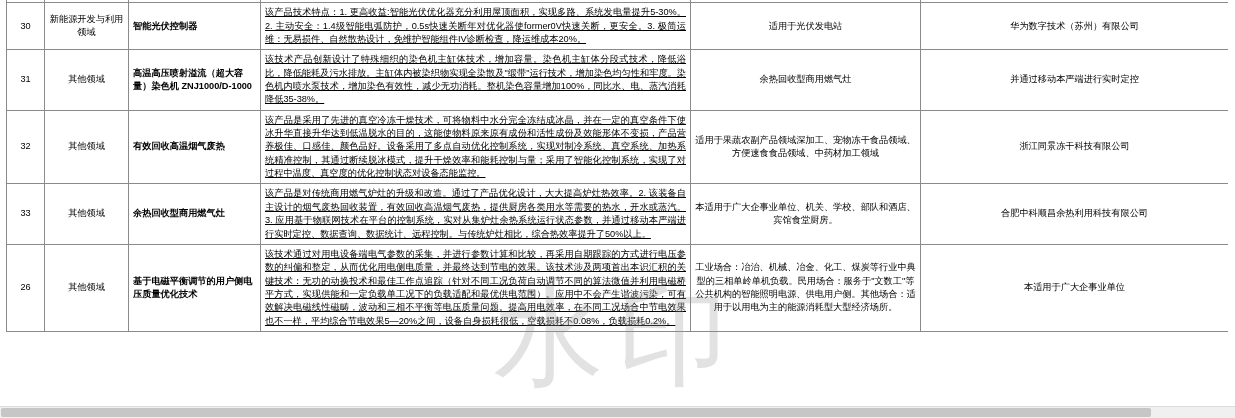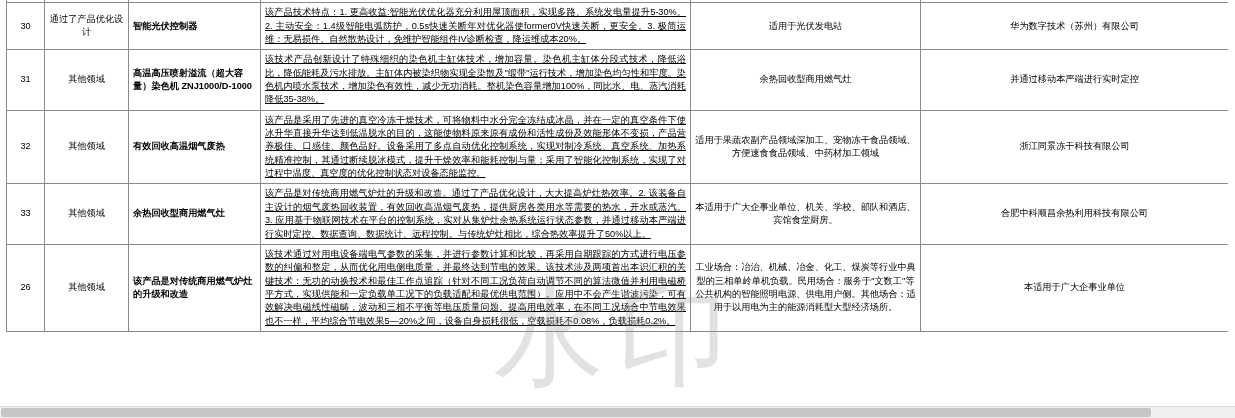--- a/index.html
+++ b/index.html
@@ -147,21 +147,21 @@
         <tr class="clipped">
           <td class="no-cell"></td>
           <td class="cell-center"></td>
           <td class="name-cell"></td>
           <td class="cell-just desc-cell">该技术产品已在多个领域得到应用推广。</td>
           <td class="cell-left use-cell"></td>
           <td class="cell-center"></td>
         </tr>
         <tr>
           <td class="no-cell">30</td>
-          <td class="cell-center">通过了产品优化设计</td>
+          <td class="cell-center">新能源开发与利用领域</td>
           <td class="name-cell">智能光伏控制器</td>
           <td class="cell-just desc-cell">该产品技术特点：1. 更高收益:智能光伏优化器充分利用屋顶面积，实现多路、系统发电量提升5-30%。2. 主动安全：1.4级智能电弧防护，0.5s快速关断年对优化器使former0V快速关断，更安全。3. 极简运维：无易损件、自然散热设计，免维护智能组件IV诊断检查，降运维成本20%。</td>
           <td class="cell-left use-cell">适用于光伏发电站</td>
           <td class="cell-center">华为数字技术（苏州）有限公司</td>
         </tr>
         <tr>
           <td class="no-cell">31</td>
           <td class="cell-center">其他领域</td>
           <td class="name-cell">高温高压喷射溢流（超大容量）染色机 ZNJ1000/D-1000</td>
           <td class="cell-just desc-cell">该技术产品创新设计了特殊细织的染色机主缸体技术，增加容量。染色机主缸体分段式技术，降低浴比，降低能耗及污水排放。主缸体内被染织物实现全染散及"缎带"运行技术，增加染色均匀性和牢度。染色机内喷水泵技术，增加染色有效性，减少无功消耗。整机染色容量增加100%，同比水、电、蒸汽消耗降低35-38%。</td>
@@ -180,21 +180,21 @@
           <td class="no-cell">33</td>
           <td class="cell-center">其他领域</td>
           <td class="name-cell">余热回收型商用燃气灶</td>
           <td class="cell-just desc-cell">该产品是对传统商用燃气炉灶的升级和改造。通过了产品优化设计，大大提高炉灶热效率。2. 该装备自主设计的烟气废热回收装置，有效回收高温烟气废热，提供厨房各类用水等需要的热水，开水或蒸汽。3. 应用基于物联网技术在平台的控制系统，实对从集炉灶余热系统运行状态参数，并通过移动本严端进行实时定控、数据查询、数据统计、远程控制。与传统炉灶相比，综合热效率提升了50%以上。</td>
           <td class="cell-left use-cell">本适用于广大企事业单位、机关、学校、部队和酒店、宾馆食堂厨房。</td>
           <td class="cell-center">合肥中科顺昌余热利用科技有限公司</td>
         </tr>
         <tr>
           <td class="no-cell">26</td>
           <td class="cell-center">其他领域</td>
-          <td class="name-cell">该产品是对传统商用燃气炉灶的升级和改造</td>
+          <td class="name-cell">基于电磁平衡调节的用户侧电压质量优化技术</td>
           <td class="cell-just desc-cell">该技术通过对用电设备端电气参数的采集，并进行参数计算和比较，再采用自期跟踪的方式进行电压参数的纠偏和整定，从而优化用电侧电质量，并最终达到节电的效果。该技术涉及两项首出本识汇积的关键技术：无功的动换投术和最佳工作点追踪（针对不同工况负荷自动调节不同的算法微值并利用电磁桥平方式，实现供能和一定负载单工况下的负载适配和最优供电范围）。应用中不会产生谐波污染，可有效解决电磁线性磁畴，波动和三相不平衡等电压质量问题。提高用电效率，在不同工况场合中节电效果也不一样，平均综合节电效果5—20%之间，设备自身损耗很低，空载损耗不0.08%，负载损耗0.2%。</td>
           <td class="cell-left use-cell">工业场合：冶治、机械、冶金、化工、煤炭等行业中典型的三相单岭单机负载。民用场合：服务于"文数工"等公共机构的智能照明电源、供电用户侧。其他场合：适用于以用电为主的能源消耗型大型经济场所。</td>
           <td class="cell-center">本适用于广大企事业单位</td>
         </tr>
       </tbody>
     </table>
   </div>
 
   <div class="watermark">
     <div class="wm-text">水印</div>

